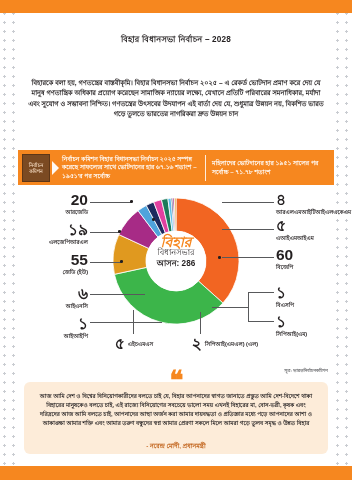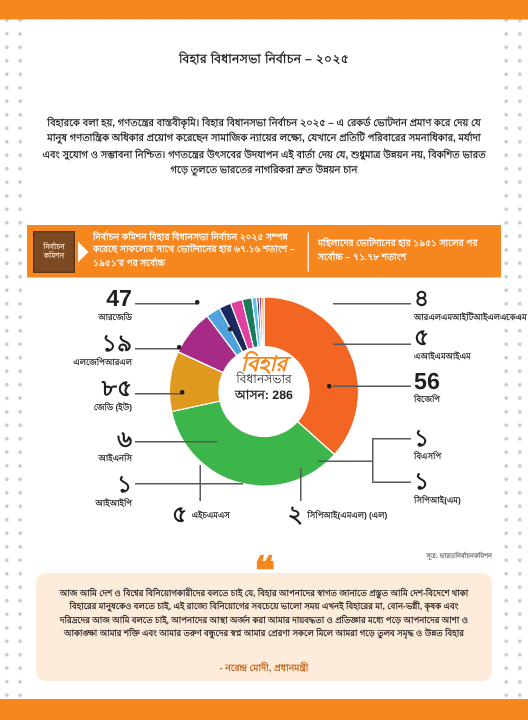--- a/index.html
+++ b/index.html
@@ -116,21 +116,21 @@
   }
 </style>
 </head>
 <body>
 
 <div class="page">
   <div class="top-bar"></div>
   <div class="white-col"></div>
 
   <div class="hdr">
-    <div class="hdr-sub">বিহার বিধানসভা নির্বাচন – ২০২৫</div>
+    <div class="hdr-sub">বিহার বিধানসভা নির্বাচন – 2028</div>
   </div>
   <div class="intro">বিহারকে বলা হয়, গণতন্ত্রের বাস্তবীকৃমি। বিহার বিধানসভা নির্বাচন ২০২৫ – এ রেকর্ড ভোটদান প্রমাণ করে দেয় যে মানুষ গণতান্ত্রিক অধিকার প্রয়োগ করেছেন সামাজিক ন্যায়ের লক্ষ্যে, যেখানে প্রতিটি পরিবারের সমনাধিকার, মর্যাদা এবং সুযোগ ও সম্ভাবনা নিশ্চিত। গণতন্ত্রের উৎসবের উদযাপন এই বার্তা দেয় যে, শুধুমাত্র উন্নয়ন নয়, বিকশিত ভারত গড়ে তুলতে ভারতের নাগরিকরা দ্রুত উন্নয়ন চান</div>
 
   <div class="banner">
     <div class="banner-icon">নির্বাচন কমিশন</div>
     <div class="banner-arrow"></div>
     <div class="banner-txt">নির্বাচন কমিশন বিহার বিধানসভা নির্বাচন ২০২৫ সম্পন্ন করেছে সাফল্যের সাথে ভোটদানের হার ৬৭.১৬ শতাংশ – ১৯৫১'র পর সর্বোচ্চ</div>
     <div class="banner-sep"></div>
     <div class="banner-txt2">মহিলাদের ভোটদানের হার ১৯৫১ সালের পর সর্বোচ্চ – ৭১.৭৮ শতাংশ</div>
   </div>
@@ -157,50 +157,50 @@
       </svg>
     </div>
 
     <div class="hole-txt">
       <div class="hole-bihar">বিহার</div>
       <div class="hole-l2">বিধানসভার</div>
       <div class="hole-l3">আসন: 286</div>
     </div>
 
     <div class="lab l" style="left:10px;top:0px;width:78px;">
-      <div class="num">47</div>
+      <div class="num">20</div>
       <div class="nm">আরজেডি</div>
     </div>
     <div class="lab l" style="left:10px;top:30px;width:78px;">
       <div class="num">১৯</div>
       <div class="nm">এলজেপিআরএল</div>
     </div>
     <div class="lab l" style="left:10px;top:60px;width:78px;">
-      <div class="num">৮৫</div>
+      <div class="num">55</div>
       <div class="nm">জেডি (ইউ)</div>
     </div>
     <div class="lab l" style="left:10px;top:94px;width:78px;">
       <div class="num">৬</div>
       <div class="nm">আইএনসি</div>
     </div>
     <div class="lab l" style="left:10px;top:124px;width:78px;">
       <div class="num">১</div>
       <div class="nm">আইআইপি</div>
     </div>
 
     <div class="lab r" style="left:276px;top:0px;width:74px;">
       <div class="num">৪</div>
       <div class="nm">আরএলএমআইটিআইএলএকেএম</div>
     </div>
     <div class="lab r" style="left:276px;top:26px;width:74px;">
       <div class="num">৫</div>
       <div class="nm">এআইএমআইএম</div>
     </div>
     <div class="lab r" style="left:276px;top:55px;width:74px;">
-      <div class="num">56</div>
+      <div class="num">60</div>
       <div class="nm">বিজেপি</div>
     </div>
     <div class="lab r" style="left:276px;top:93px;width:74px;">
       <div class="num">১</div>
       <div class="nm">বিএসপি</div>
     </div>
     <div class="lab r" style="left:276px;top:122px;width:74px;">
       <div class="num">১</div>
       <div class="nm">সিপিআই(এম)</div>
     </div>

